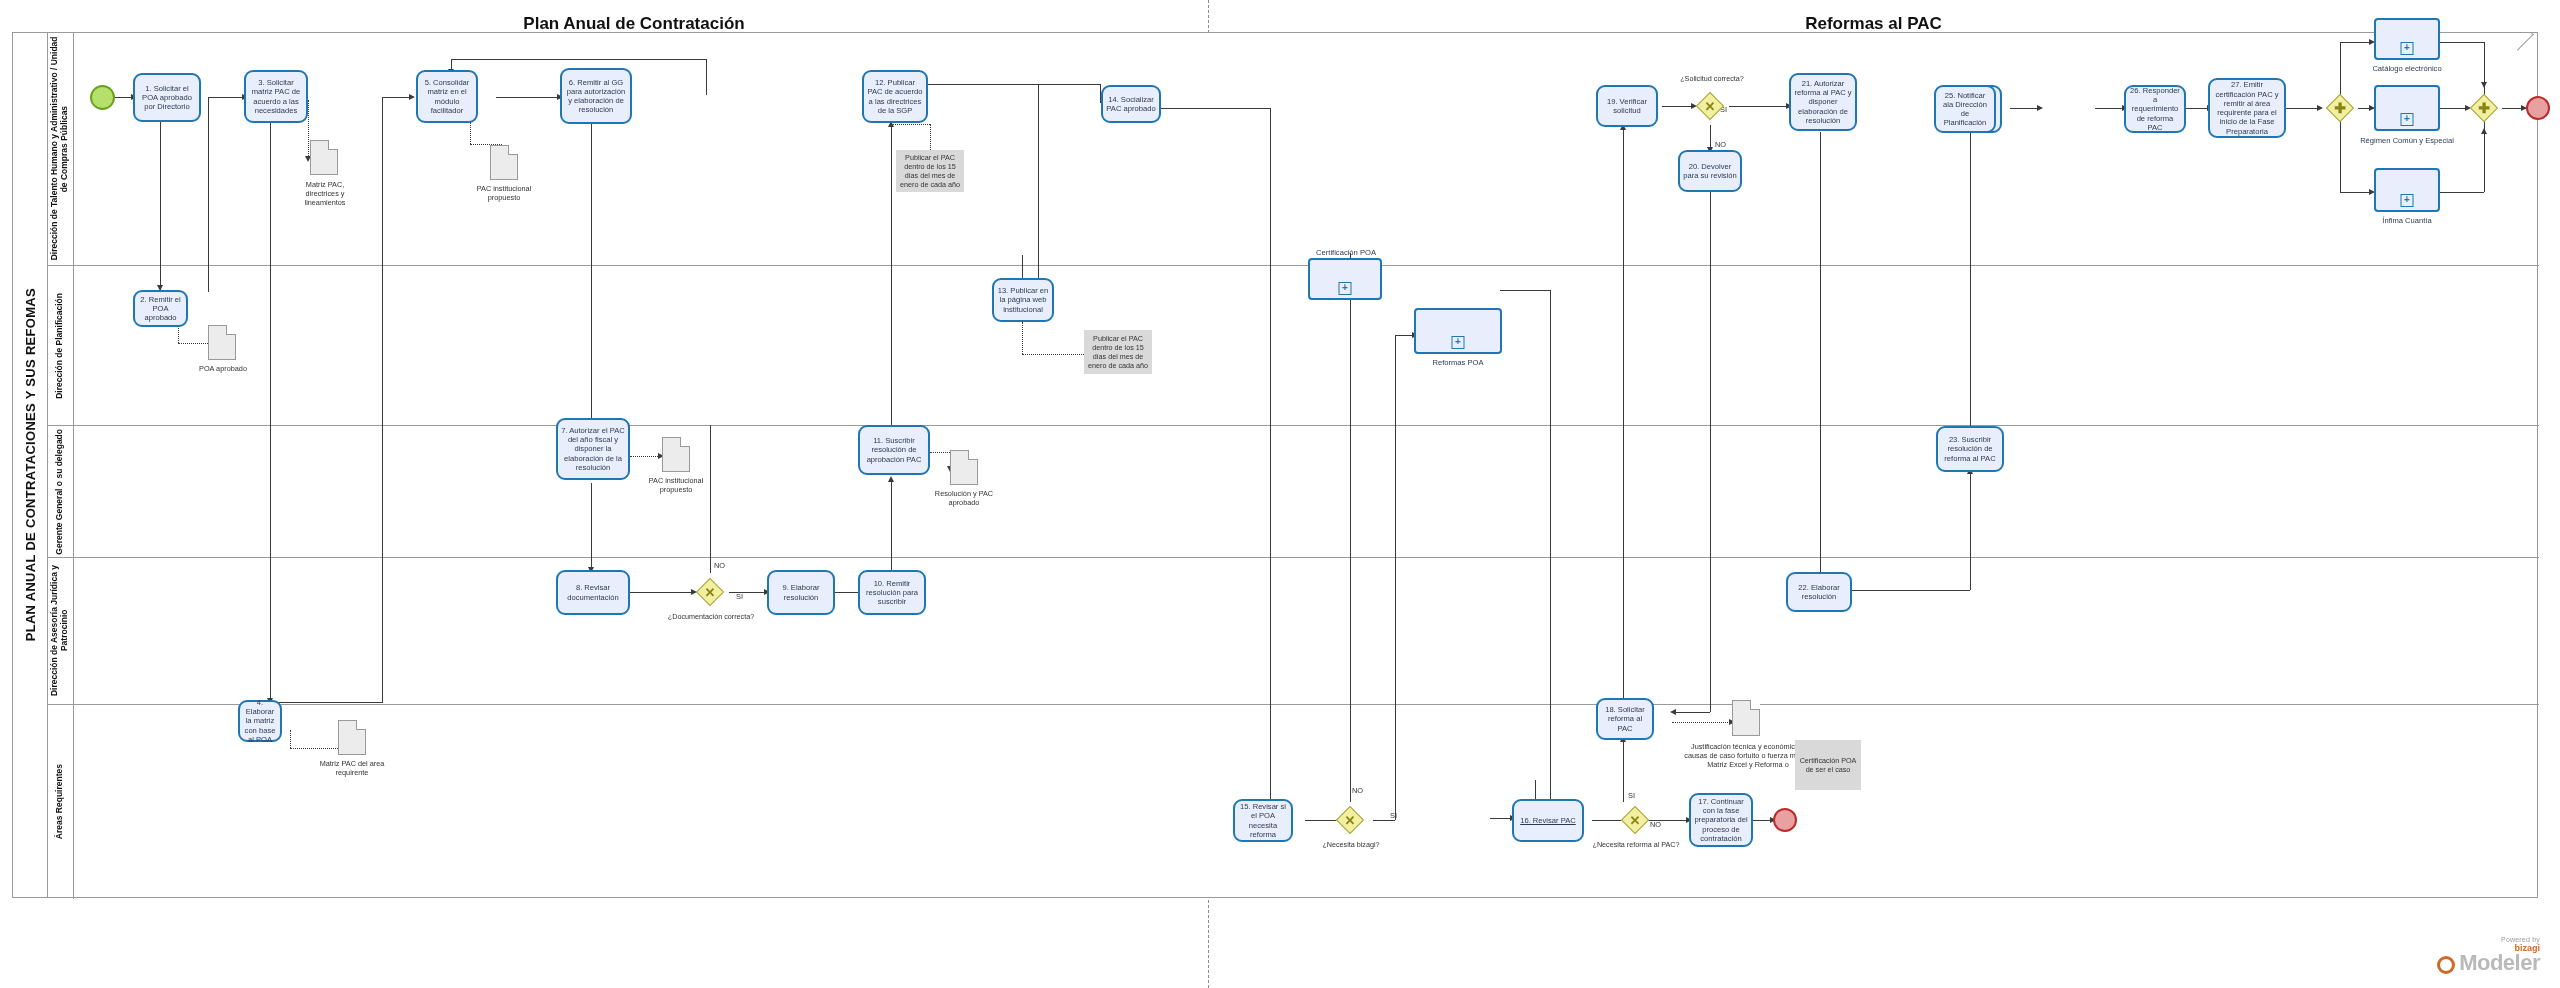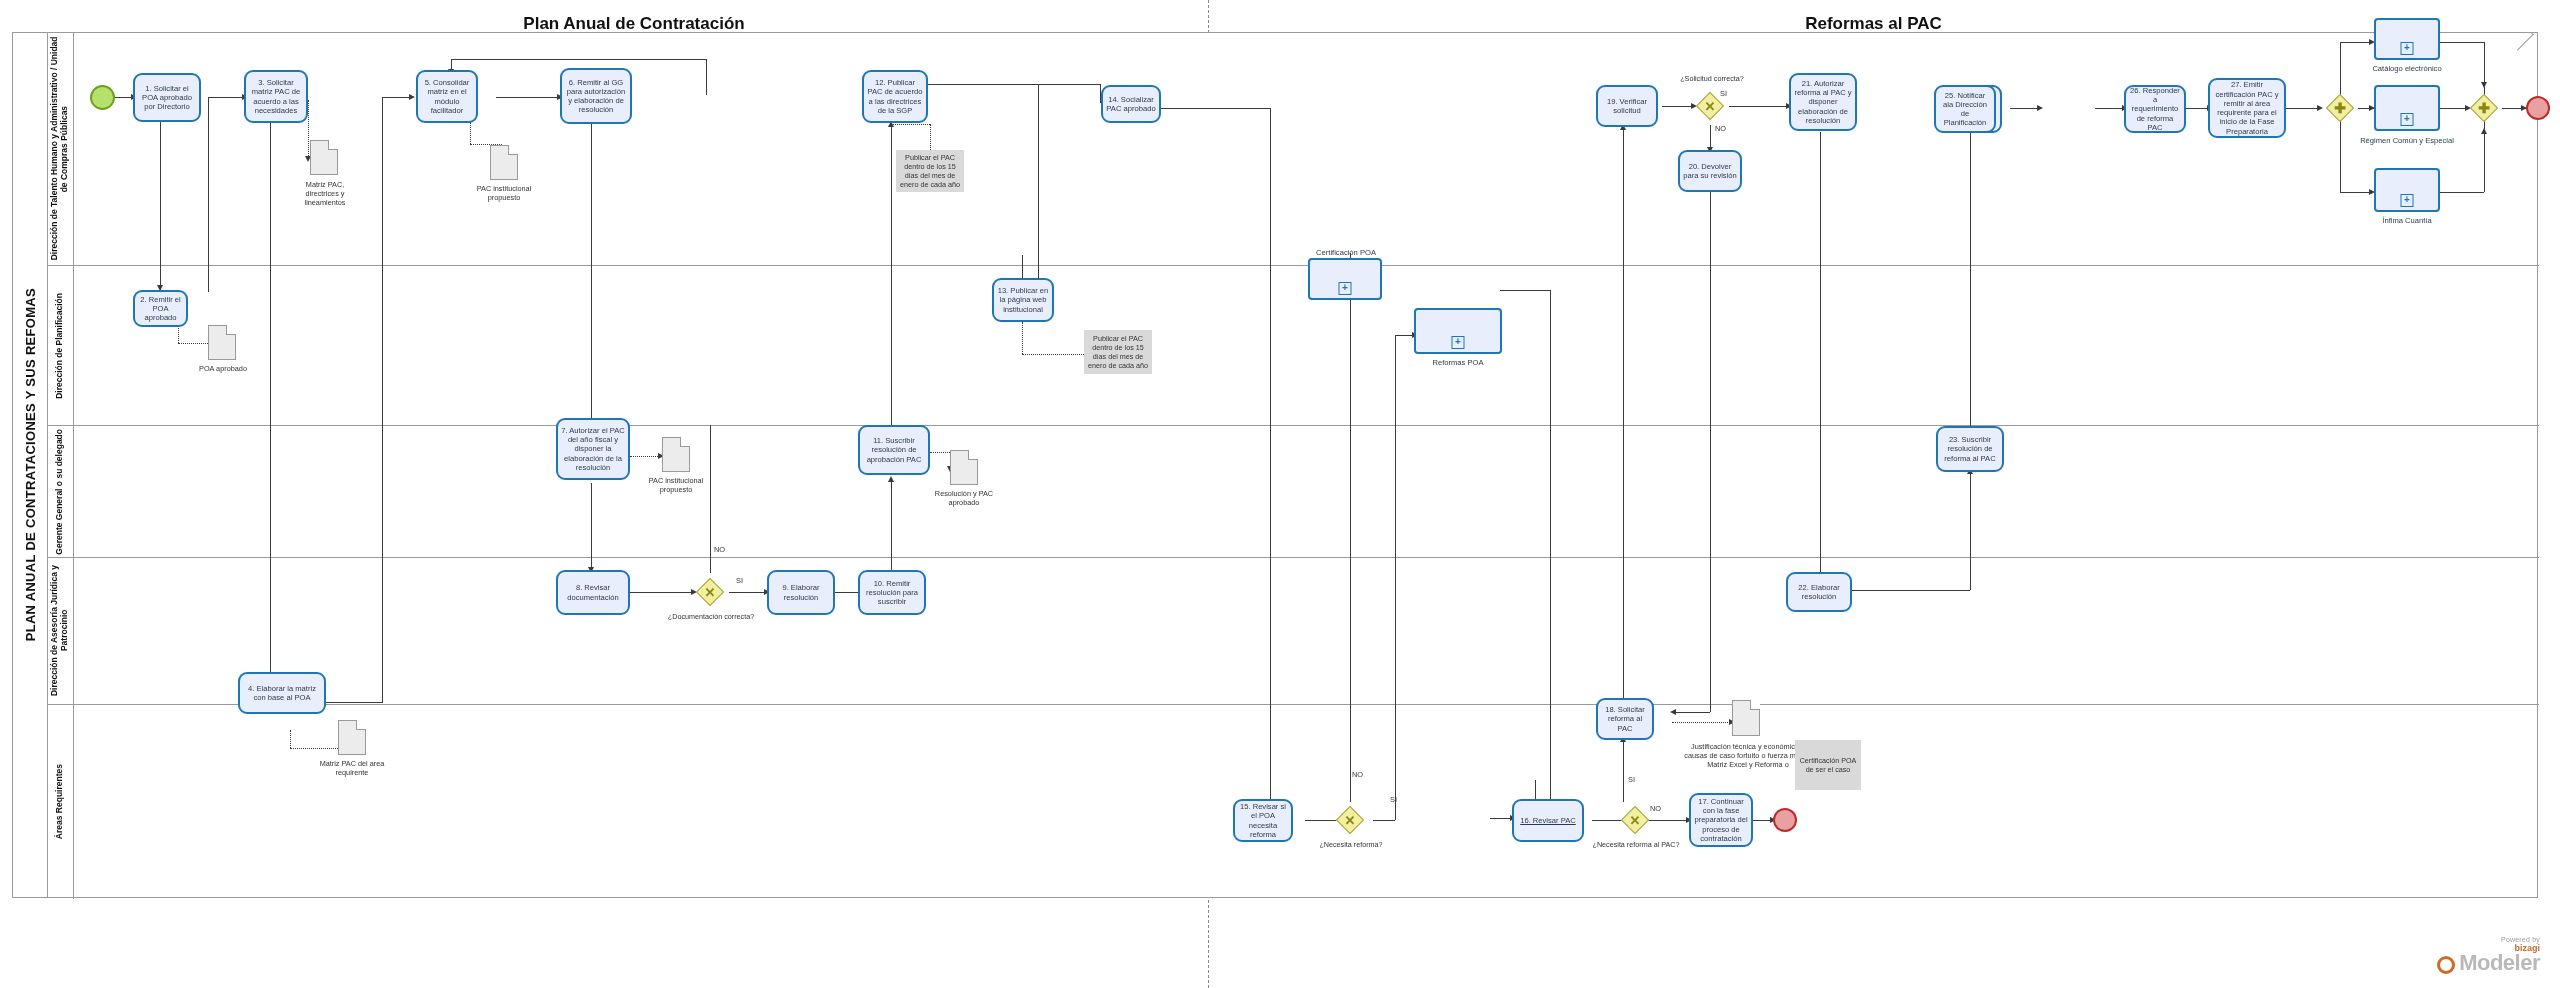--- a/index.html
+++ b/index.html
@@ -64,21 +64,21 @@
   .lnh{height:1px;}
   .lnv{width:1px;}
   .dsh{background:none;}
   .dsh.lnh{border-top:1px dotted #3a3a3a;height:0;}
   .dsh.lnv{border-left:1px dotted #3a3a3a;width:0;}
   .arw{position:absolute;width:0;height:0;}
   .arw-r{border-left:6px solid #3a3a3a;border-top:3.5px solid transparent;border-bottom:3.5px solid transparent;}
   .arw-l{border-right:6px solid #3a3a3a;border-top:3.5px solid transparent;border-bottom:3.5px solid transparent;}
   .arw-d{border-top:6px solid #3a3a3a;border-left:3.5px solid transparent;border-right:3.5px solid transparent;}
   .arw-u{border-bottom:6px solid #3a3a3a;border-left:3.5px solid transparent;border-right:3.5px solid transparent;}
-  .flowlbl{position:absolute;font-size:7.4px;color:#333;}
+  .flowlbl{position:absolute;font-size:7.4px;color:#333;margin-top:16px;}
 
   
   .brand{position:absolute;right:20px;bottom:14px;text-align:right;color:#9b9b9b;}
   .brand .pw{font-size:7px;letter-spacing:.2px;}
   .brand .bz{font-size:9px;color:#d06a28;font-weight:bold;}
   .brand .md{font-size:22px;color:#b9b9b9;font-weight:bold;letter-spacing:-.5px;line-height:.95;}
   .brand-row{display:flex;align-items:flex-end;justify-content:flex-end;gap:4px;}
   .brand-logo{width:18px;height:18px;border-radius:50%;border:3px solid #d06a28;box-sizing:border-box;}
 
   .corner{position:absolute;right:0;top:0;width:26px;height:26px;overflow:hidden;}
@@ -327,21 +327,21 @@
   <div class="ln lnh" style="left:2502px;top:108px;width:26px;"></div>
   <div class="arw arw-r" style="left:2521px;top:104.5px;"></div>
 
   <div class="event ev-start" style="left:90px;top:85px;width:25px;height:25px;"></div>
   <div class="event ev-end" style="left:1773px;top:808px;width:24px;height:24px;"></div>
   <div class="event ev-end" style="left:2526px;top:96px;width:24px;height:24px;"></div>
 
   <div class="task" style="left:133px;top:73px;width:68px;height:49px;">1. Solicitar el POA aprobado por Directorio</div>
   <div class="task" style="left:133px;top:290px;width:55px;height:37px;">2. Remitir el POA aprobado</div>
   <div class="task" style="left:244px;top:70px;width:64px;height:53px;">3. Solicitar matriz PAC de acuerdo a las necesidades</div>
-  <div class="task" style="left:238px;top:672px;width:88px;height:42px;">4. Elaborar la matriz con base al POA</div>
+  <div class="task" style="left:238px;top:700px;width:44px;height:42px;">4. Elaborar la matriz con base al POA</div>
   <div class="task" style="left:416px;top:70px;width:62px;height:53px;">5. Consolidar matriz en el módulo facilitador</div>
   <div class="task" style="left:560px;top:68px;width:72px;height:56px;">6. Remitir al GG para autorización y elaboración de resolución</div>
   <div class="task" style="left:556px;top:418px;width:74px;height:62px;">7. Autorizar el PAC del año fiscal y disponer la elaboración de la resolución</div>
   <div class="task" style="left:556px;top:570px;width:74px;height:45px;">8. Revisar documentación</div>
   <div class="task" style="left:767px;top:570px;width:68px;height:45px;">9. Elaborar resolución</div>
   <div class="task" style="left:858px;top:570px;width:68px;height:45px;">10. Remitir resolución para suscribir</div>
   <div class="task" style="left:858px;top:425px;width:72px;height:50px;">11. Suscribir resolución de aprobación PAC</div>
   <div class="task" style="left:862px;top:70px;width:66px;height:53px;">12. Publicar PAC de acuerdo a las directrices de la SGP</div>
   <div class="task" style="left:992px;top:278px;width:62px;height:44px;">13. Publicar en la página web institucional</div>
   <div class="task" style="left:1101px;top:85px;width:60px;height:38px;">14. Socializar PAC aprobado</div>
@@ -385,21 +385,21 @@
   <div class="sp-label" style="left:2354px;top:216px;width:106px;">Ínfima Cuantía</div>
 
   <div class="gw gw-x" style="left:700px;top:582px;width:20px;height:20px;">
     <span class="gw-mark"></span>
   </div>
   <div class="freetext" style="left:665px;top:612px;width:92px;">¿Documentación correcta?</div>
 
   <div class="gw gw-x" style="left:1340px;top:810px;width:20px;height:20px;">
     <span class="gw-mark"></span>
   </div>
-  <div class="freetext" style="left:1305px;top:840px;width:92px;">¿Necesita reforma?</div>
+  <div class="freetext" style="left:1305px;top:840px;width:92px;">¿Necesita bizagi?</div>
 
   <div class="gw gw-x" style="left:1625px;top:810px;width:20px;height:20px;">
     <span class="gw-mark"></span>
   </div>
   <div class="freetext" style="left:1590px;top:840px;width:92px;">¿Necesita reforma al PAC?</div>
 
   <div class="gw gw-x" style="left:1700px;top:96px;width:20px;height:20px;">
     <span class="gw-mark"></span>
   </div>
   <div class="freetext" style="left:1664px;top:74px;width:96px;">¿Solicitud correcta?</div>

